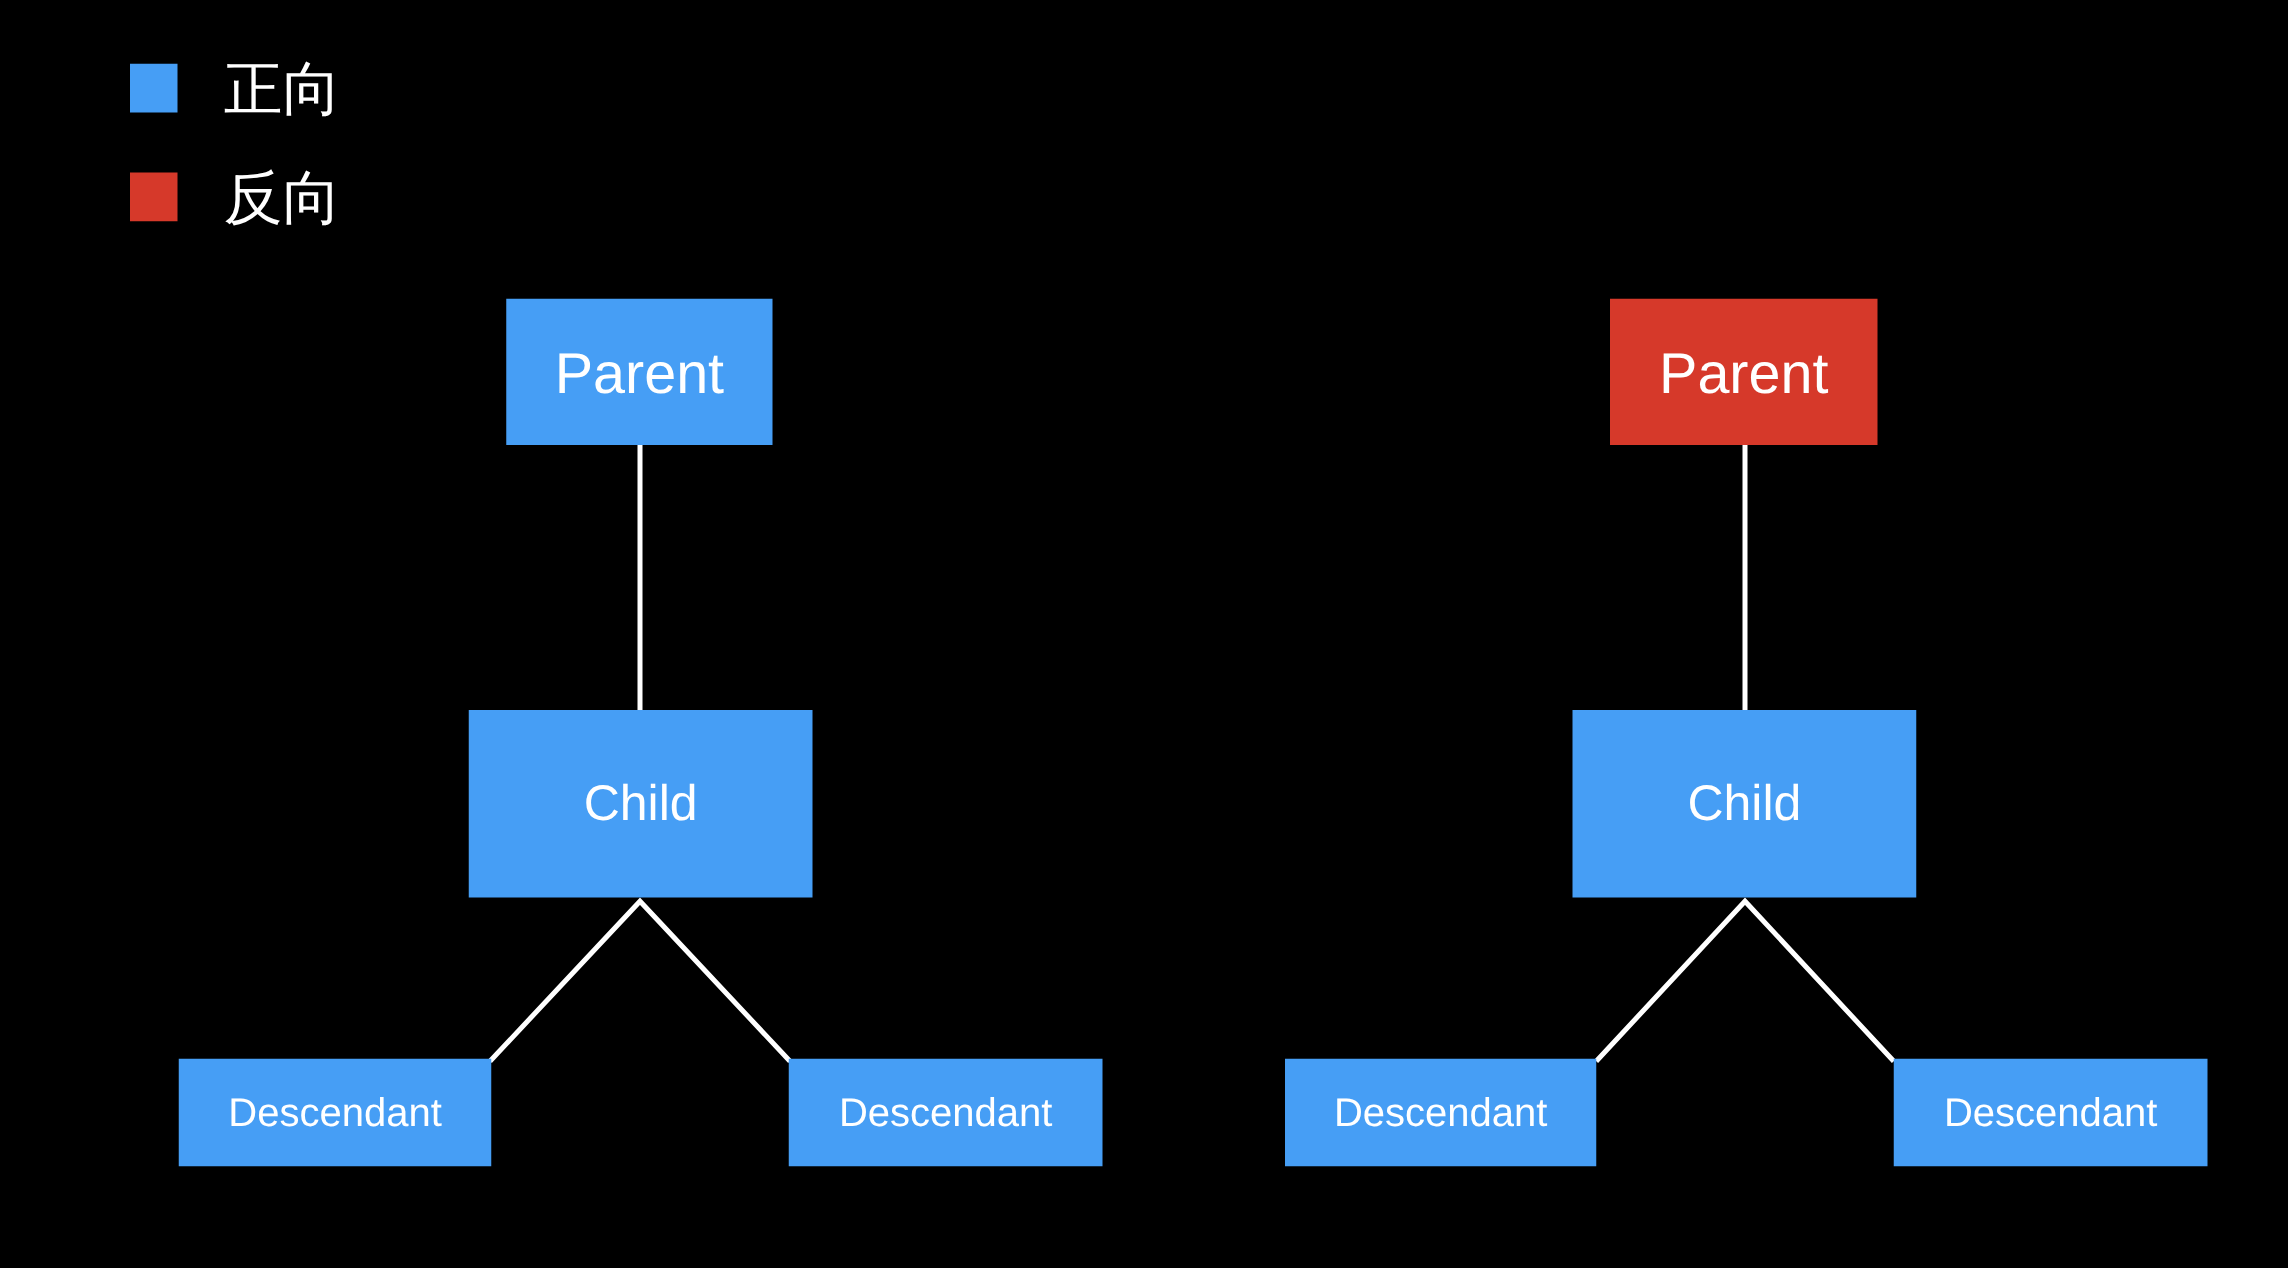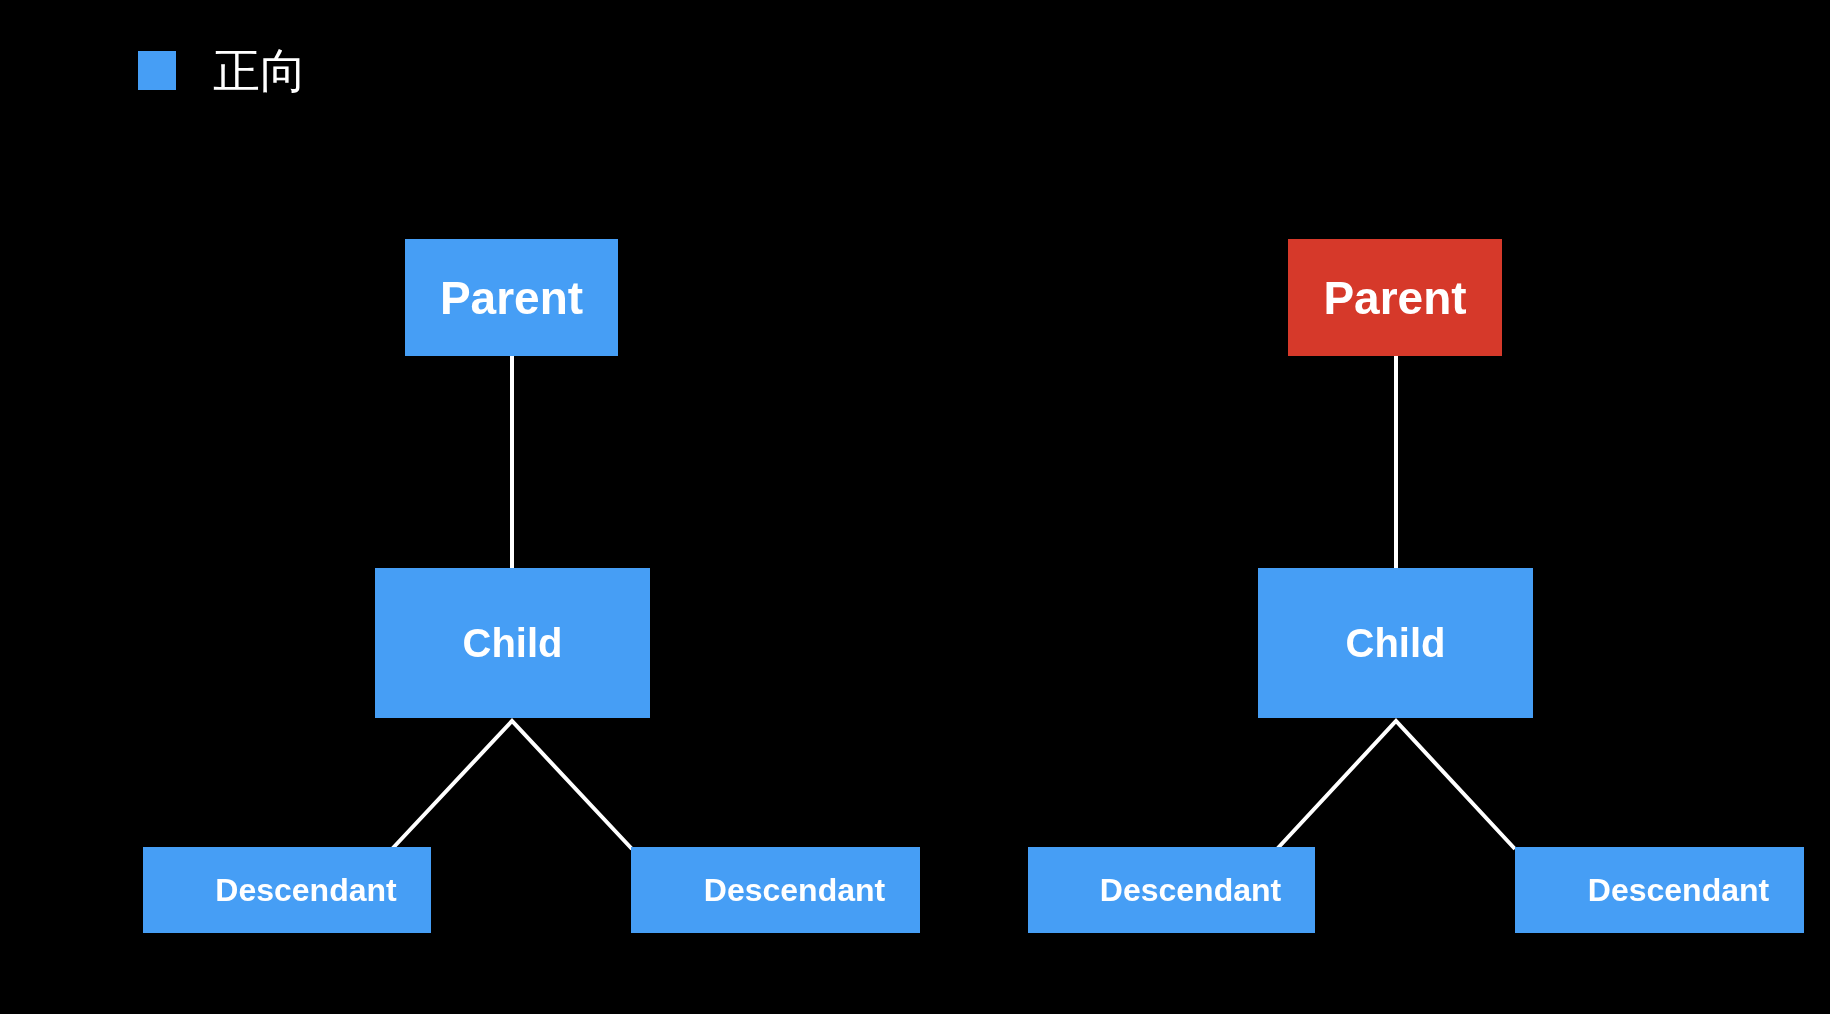--- a/index.html
+++ b/index.html
@@ -23,29 +23,28 @@
     height: 1014px;
   }
   .node {
     position: absolute;
     display: flex;
     align-items: center;
     justify-content: center;
     color: #ffffff;
     text-align: center;
     white-space: nowrap;
-    font-weight: bold;
   }
   .node-parent { font-size: 46px; }
   .node-child { font-size: 40px; }
-  .node-desc { font-size: 32px; padding-left: 38px; }
+  .node-desc { font-size: 32px; }
 
   .legend {
     position: absolute;
-    left: 138px;
+    left: 104px;
     top: 47px;
   }
   .legend-row {
     display: flex;
     align-items: center;
     height: 46px;
     margin-bottom: 41px;
   }
   .legend-swatch {
     width: 38px;
@@ -80,20 +79,24 @@
     <polyline points="392,849 512,721 632,849" fill="none" stroke-width="4" stroke="#FFFFFF"></polyline>
     <line x1="1396" y1="356" x2="1396" y2="568" stroke-width="4" stroke="#FFFFFF"></line>
     <polyline points="1277,849 1396,721 1515,849" fill="none" stroke-width="4" stroke="#FFFFFF"></polyline>
   </svg>
 
   <div class="legend">
     <div class="legend-row">
       <span class="legend-swatch" style="background-color: rgb(70, 158, 245);"></span>
       <span class="legend-label">正向</span>
     </div>
+    <div class="legend-row">
+      <span class="legend-swatch" style="background-color: rgb(214, 57, 42);"></span>
+      <span class="legend-label">反向</span>
+    </div>
   </div>
 
   <div class="node node-parent fwd-parent" style="background-color: rgb(70, 158, 245);">
     <span>Parent</span>
   </div>
   <div class="node node-child fwd-child" style="background-color: rgb(70, 158, 245);">
     <span>Child</span>
   </div>
   <div class="node node-desc fwd-desc-l" style="background-color: rgb(70, 158, 245);">
     <span>Descendant</span>

